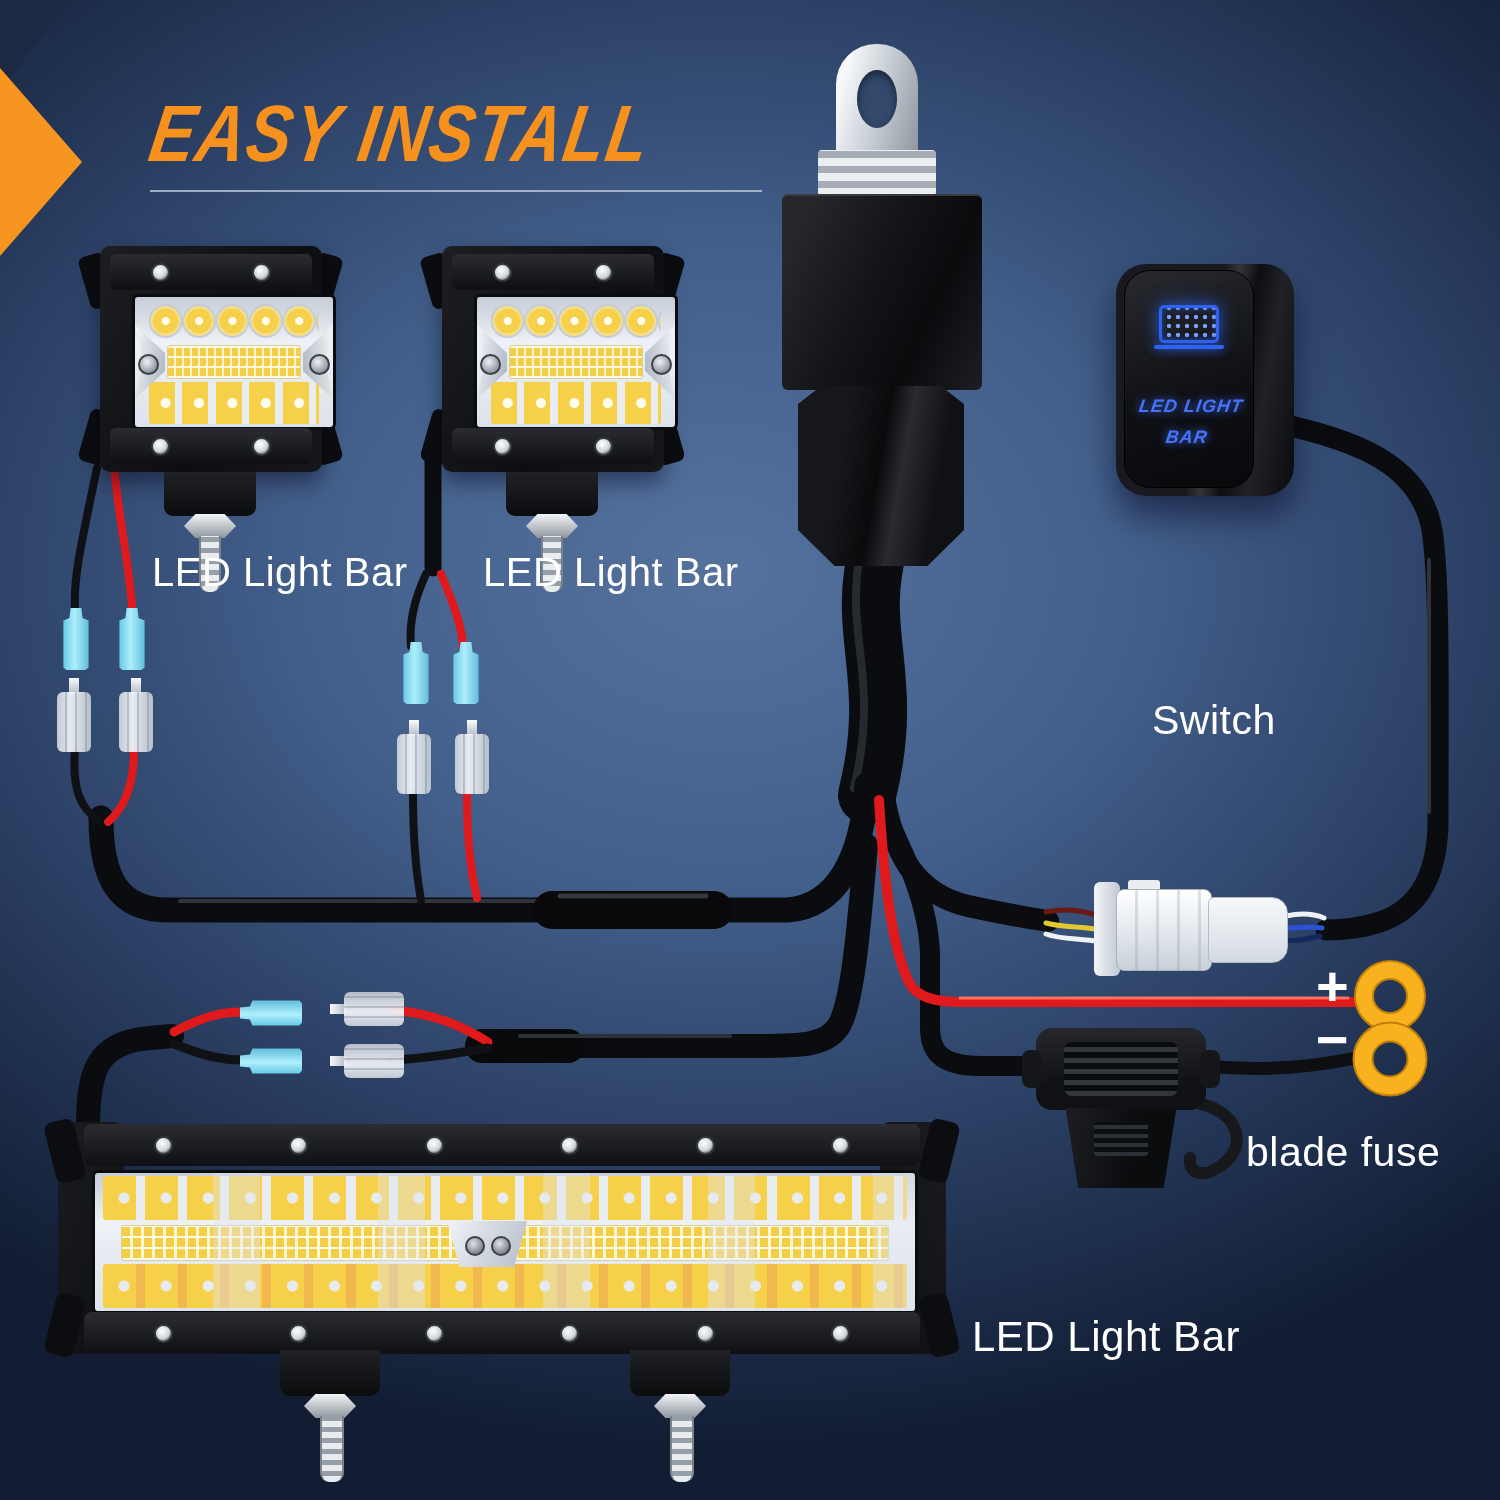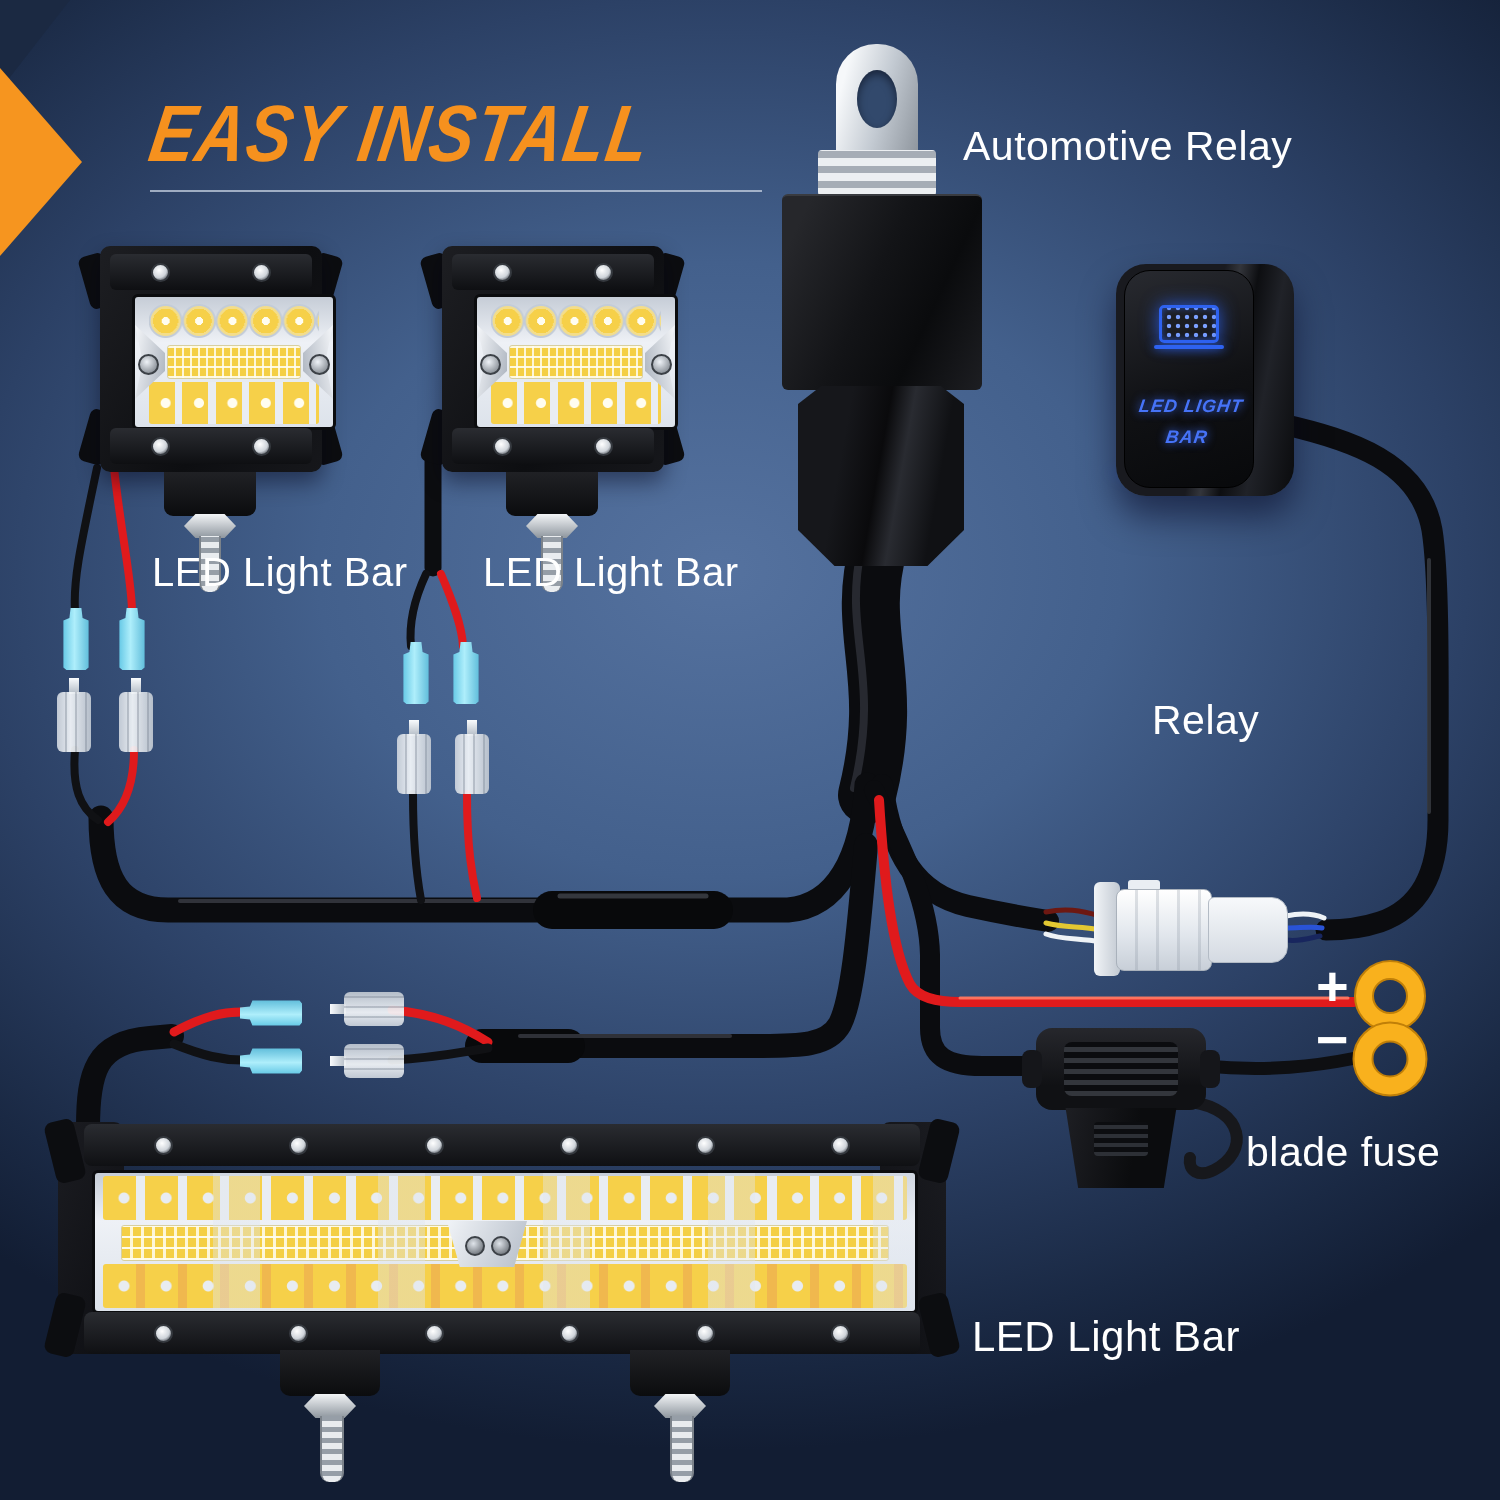--- a/index.html
+++ b/index.html
@@ -388,20 +388,19 @@
     <div class="bar-mount" style="left:222px"></div>
     <div class="bar-mount" style="left:572px"></div>
     <div class="nut" style="left:246px"></div>
     <div class="nut" style="left:596px"></div>
     <div class="bolt" style="left:262px"></div>
     <div class="bolt" style="left:612px"></div>
   </div>
 
   <div class="lbl" style="left:152px;top:552px;font-size:40px">LED Light Bar</div>
   <div class="lbl" style="left:483px;top:552px;font-size:40px">LED Light Bar</div>
-  <div class="lbl" style="left:963px;top:126px">Automotive Relay</div>
-  <div class="lbl" style="left:1152px;top:700px">Relay</div>
+  <div class="lbl" style="left:1152px;top:700px">Switch</div>
   <div class="sign" style="left:1316px;top:958px">+</div>
   <div class="sign" style="left:1316px;top:1012px">−</div>
   <div class="lbl" style="left:1246px;top:1132px">blade fuse</div>
   <div class="lbl" style="left:972px;top:1316px;font-size:42px">LED Light Bar</div>
 
 </div>
 
 </body></html>

